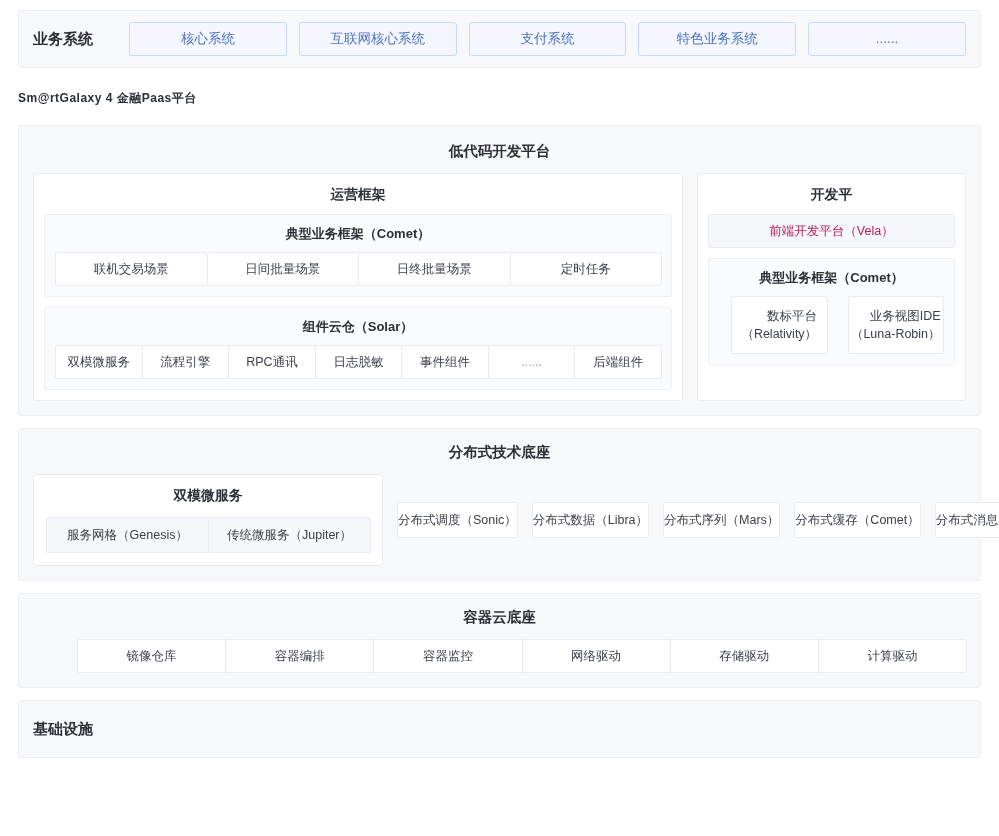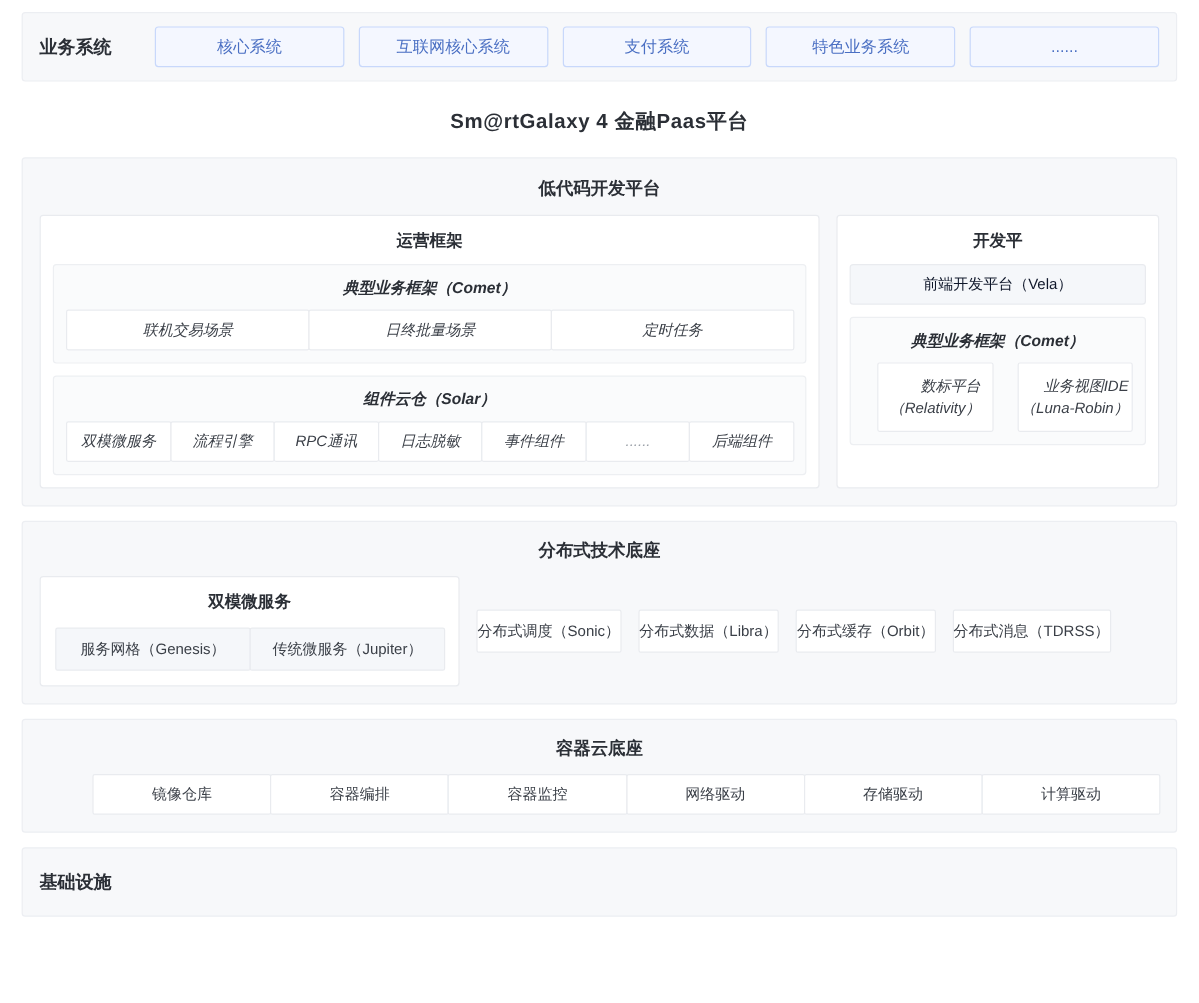--- a/index.html
+++ b/index.html
@@ -46,22 +46,21 @@
     text-align: center;
     background: #f4f7ff;
     border: 1px solid #c8d8fb;
     border-radius: 3px;
     color: #4a6fc3;
     font-size: 13.5px;
   }
 
   
   .platform-title {
-    text-align: center;
-    font-size: 17px;
+    font-size: 12px;
     font-weight: bold;
     color: #2b2f36;
     margin: 22px 0 18px 0;
     letter-spacing: .5px;
   }
 
   
   .lowcode {
     padding: 12px 14px 14px 14px;
     margin-bottom: 12px;
@@ -85,21 +84,20 @@
     font-weight: bold;
     color: #2b2f36;
     padding: 12px 0 10px 0;
   }
   .inner-box {
     background: #fafbfc;
     border: 1px solid #edeff2;
     border-radius: 3px;
     margin: 0 10px 10px 10px;
     padding: 0 0 10px 0;
-    font-style: italic;
   }
   .inner-title {
     text-align: center;
     font-size: 13px;
     font-weight: bold;
     color: #2b2f36;
     padding: 10px 0 9px 0;
   }
   .cell-row { display: flex; padding: 0 10px; gap: 0; }
   .cell {
@@ -123,21 +121,21 @@
 
   .right-top {
     background: #f5f7fa;
     border: 1px solid #e9ebef;
     border-radius: 3px;
     margin: 0 10px 10px 10px;
     height: 34px;
     line-height: 32px;
     text-align: center;
     font-size: 12.5px;
-    color: #0f172a;
+    color: #be185d;
   }
   .right-cells { display: flex; padding: 0 10px 0 10px; gap: 8px; }
   .right-cell {
     flex: 1;
     min-height: 58px;
     border: 1px solid #e9ebef;
     background: #ffffff;
     border-radius: 2px;
     font-size: 12.5px;
     color: #3a3f47;
@@ -248,20 +246,21 @@
     <div class="section-title">低代码开发平台</div>
     <div class="lowcode-cols">
 
       <div class="card left-col">
         <div class="card-title">运营框架</div>
 
         <div class="inner-box">
           <div class="inner-title">典型业务框架（Comet）</div>
           <div class="cell-row">
             <div class="cell">联机交易场景</div>
+            <div class="cell">日间批量场景</div>
             <div class="cell">日终批量场景</div>
             <div class="cell">定时任务</div>
           </div>
         </div>
 
         <div class="inner-box">
           <div class="inner-title">组件云仓（Solar）</div>
           <div class="cell-row">
             <div class="cell">双模微服务</div>
             <div class="cell">流程引擎</div>
@@ -297,21 +296,22 @@
       <div class="dual-card">
         <div class="dual-title">双模微服务</div>
         <div class="dual-cells">
           <div class="dual-cell">服务网格（Genesis）</div>
           <div class="dual-cell">传统微服务（Jupiter）</div>
         </div>
       </div>
       <div class="dist-grid">
         <div class="dist-cell">分布式调度（Sonic）</div>
         <div class="dist-cell">分布式数据（Libra）</div>
-        <div class="dist-cell">分布式缓存（Orbit）</div>
+        <div class="dist-cell">分布式序列（Mars）</div>
+        <div class="dist-cell">分布式缓存（Comet）</div>
         <div class="dist-cell">分布式消息（TDRSS）</div>
       </div>
     </div>
   </div>
 
   <div class="band container-band">
     <div class="section-title">容器云底座</div>
     <div class="container-cells">
       <div class="cell">镜像仓库</div>
       <div class="cell">容器编排</div>

